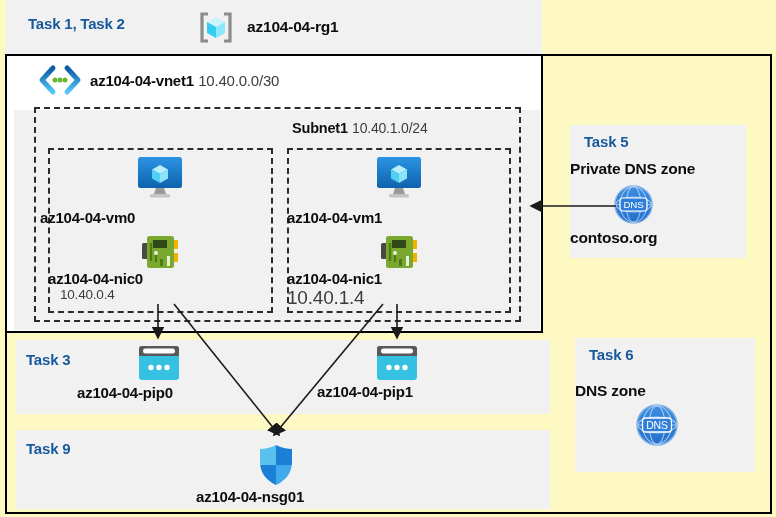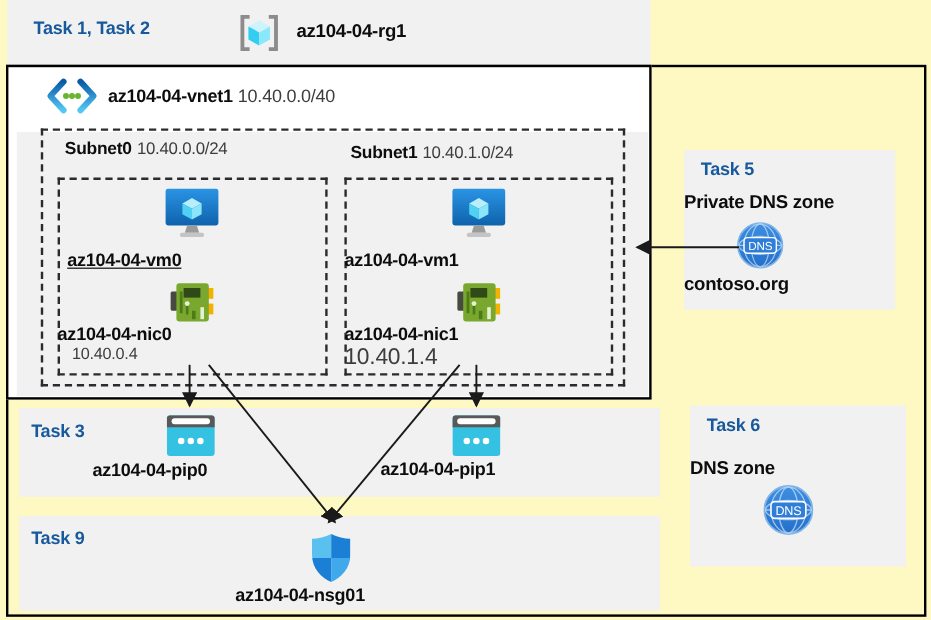--- a/index.html
+++ b/index.html
@@ -67,48 +67,44 @@
     <svg width="44" height="34" viewBox="0 0 44 34">
       <path d="M15,5 L4,17 L15,29" fill="none" stroke="url(#vnetgrad)" stroke-width="5" stroke-linecap="round" stroke-linejoin="round"></path>
       <path d="M29,5 L40,17 L29,29" fill="none" stroke="url(#vnetgrad)" stroke-width="5" stroke-linecap="round" stroke-linejoin="round"></path>
       <circle cx="17" cy="17" r="2.5" fill="#68b52e"></circle>
       <circle cx="22" cy="17" r="2.5" fill="#68b52e"></circle>
       <circle cx="27" cy="17" r="2.5" fill="#68b52e"></circle>
     </svg>
   </div>
   <div class="abs z2" style="left:90px;top:72px;">
     <span class="lbl">az104-04-vnet1</span>
-    <span class="sub" style="font-size:15px;">10.40.0.0/40</span>
+    <span class="sub" style="font-size:15px;">10.40.0.0/30</span>
   </div>
 
   <div class="abs panel z1" style="left:14px;top:110px;width:526px;height:220px;"></div>
 
   <div class="abs dashed z2" style="left:34px;top:107px;width:487px;height:215px;"></div>
 
-  <div class="abs z3" style="left:54px;top:115px;">
-    <span class="lbl" style="font-size:14.5px;">Subnet0</span>
-    <span class="sub">10.40.0.0/24</span>
-  </div>
   <div class="abs z3" style="left:292px;top:119px;">
     <span class="lbl" style="font-size:14.5px;">Subnet1</span>
     <span class="sub">10.40.1.0/24</span>
   </div>
 
   <div class="abs dashed z2" style="left:48px;top:148px;width:225px;height:165px;"></div>
   <div class="abs z3" style="left:137px;top:157px;">
     <svg width="46" height="42" viewBox="0 0 46 42">
       <rect x="1" y="0" width="44" height="31" rx="2.5" fill="url(#vmgrad)"></rect>
       <polygon points="23,8 31,12.5 23,17 15,12.5" fill="#b7eefc"></polygon>
       <polygon points="15,12.5 23,17 23,26 15,21.5" fill="#50d0f2"></polygon>
       <polygon points="31,12.5 23,17 23,26 31,21.5" fill="#8ae4fa"></polygon>
       <polygon points="19,31 27,31 29,37 17,37" fill="#9a9a9a"></polygon>
       <rect x="13" y="37" width="20" height="3.5" rx="1.5" fill="#c4c4c4"></rect>
     </svg>
   </div>
-  <div class="abs lbl ctr z3" style="left:56px;top:209px;width:225px;text-decoration:underline;">az104-04-vm0</div>
+  <div class="abs lbl ctr z3" style="left:40px;top:209px;width:225px;">az104-04-vm0</div>
   <div class="abs z3" style="left:142px;top:234px;">
     <svg width="36" height="36" viewBox="0 0 36 36">
       <rect x="0" y="9" width="7" height="16" rx="1.5" fill="#474a40"></rect>
       <rect x="31" y="6" width="5" height="9" fill="#f2b200"></rect>
       <rect x="31" y="19" width="5" height="9" fill="#f2b200"></rect>
       <rect x="5" y="2" width="27" height="32" rx="2.5" fill="#7aa82f"></rect>
       <rect x="11" y="6" width="14" height="8" fill="#2f4a17"></rect>
       <path d="M9,9 v18" stroke="#4e7b1a" stroke-width="2.4" fill="none"></path>
       <circle cx="14" cy="19" r="2" fill="#e8f2da"></circle>
       <path d="M14,21 v7" stroke="#4e7b1a" stroke-width="2.2" fill="none"></path>

